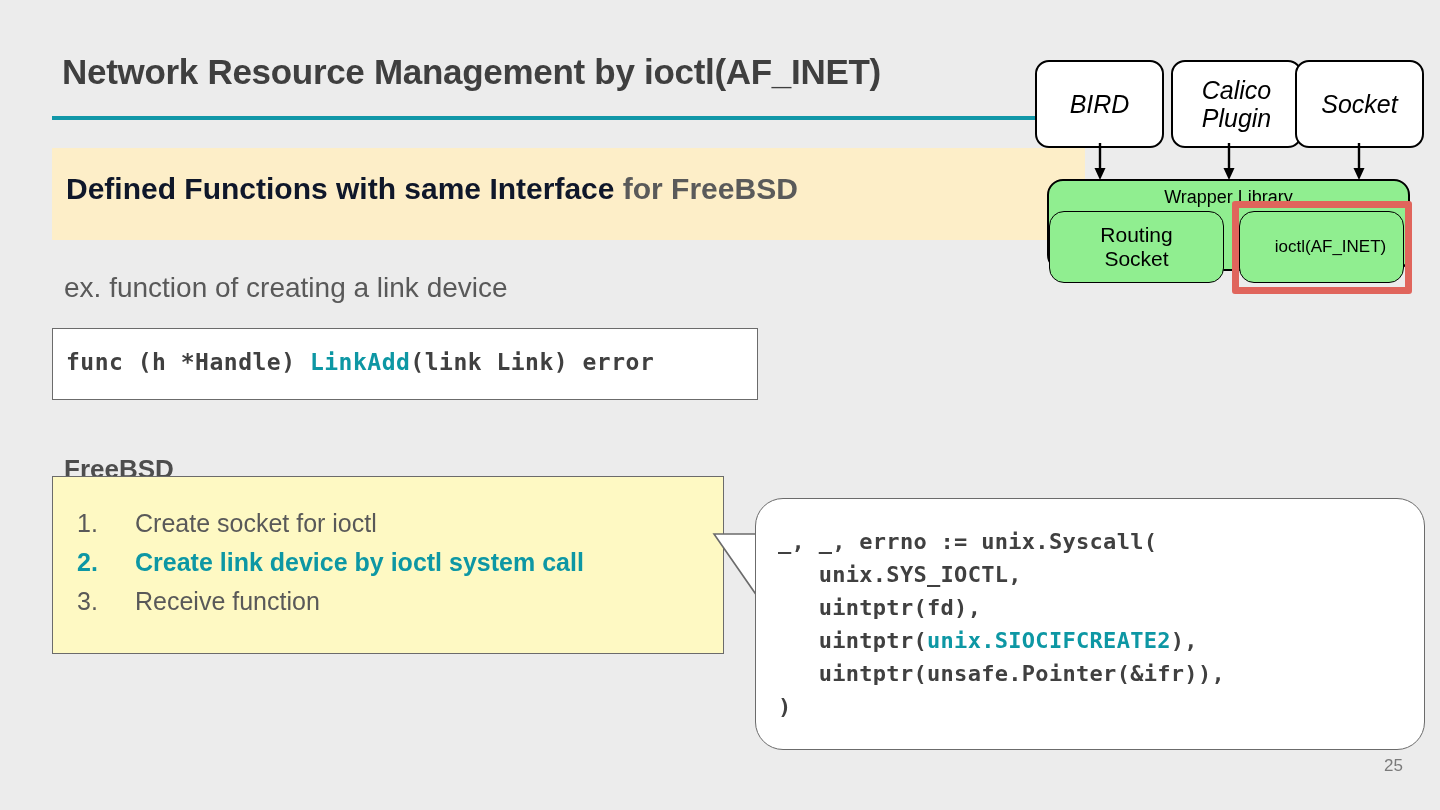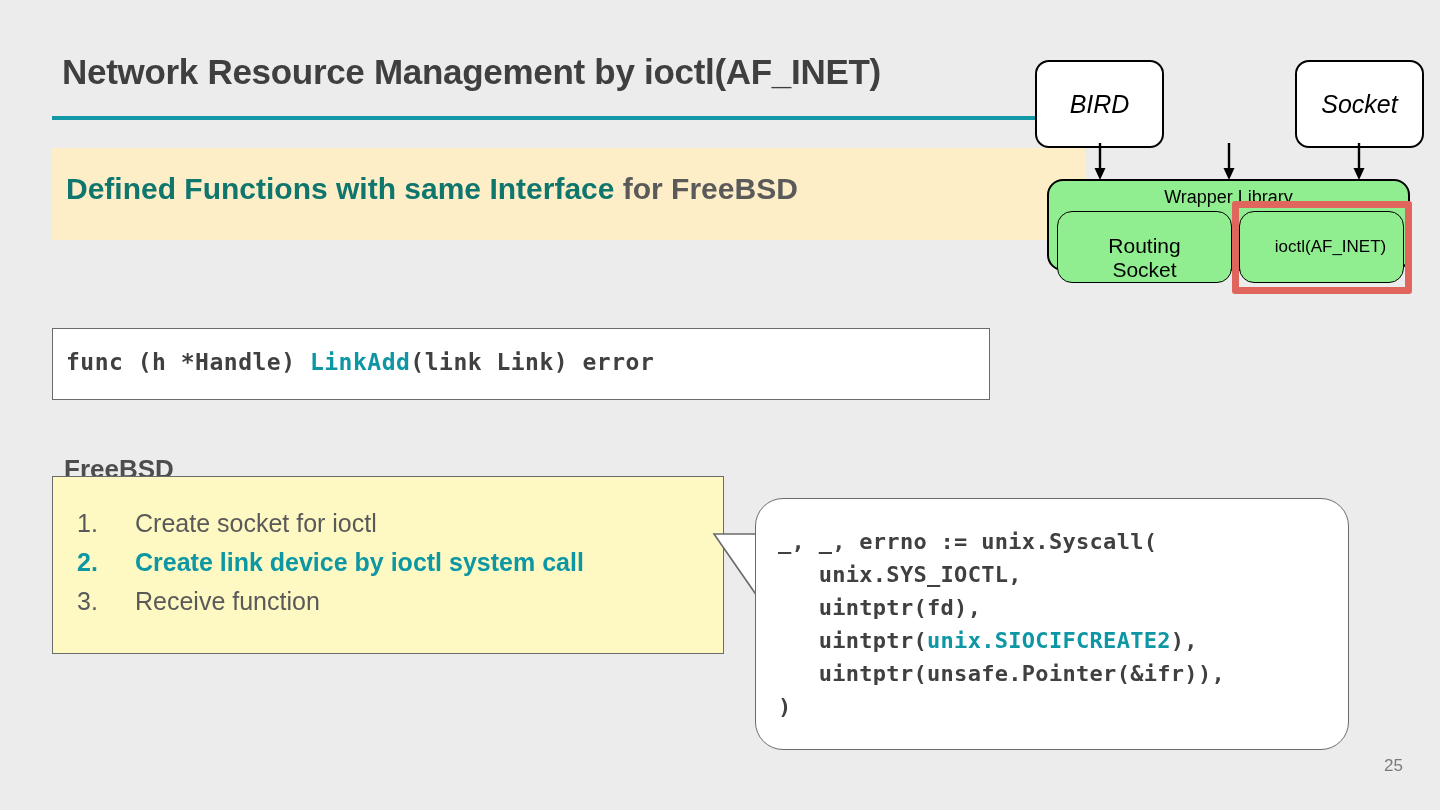--- a/index.html
+++ b/index.html
@@ -52,39 +52,39 @@
     background: #fdeec8;
   }
   #banner-text {
     position: absolute;
     left: 14px;
     top: 24px;
     font-size: 30px;
     font-weight: bold;
     white-space: nowrap;
   }
-  .teal-strong { color: #0f766e; }
+  .teal-strong { color: #0f172a; }
   .gray-strong { color: #5a5a5a; }
 
   
   #ex-line {
     position: absolute;
     left: 64px;
     top: 272px;
     font-size: 28px;
     color: #595959;
     white-space: nowrap;
   }
 
   
   #sig-box {
     position: absolute;
     left: 52px;
     top: 328px;
-    width: 938px;
+    width: 706px;
     height: 72px;
     background: #ffffff;
     border: 1.5px solid #6b6b6b;
     box-sizing: border-box;
   }
   #sig-code {
     position: absolute;
     left: 13px;
     top: 20px;
     font-family: "DejaVu Sans Mono", monospace;
@@ -136,21 +136,21 @@
   }
   #step-0 { top: 32px; }
   #step-1 { top: 71px; }
   #step-2 { top: 110px; }
 
   
   #callout {
     position: absolute;
     left: 755px;
     top: 498px;
-    width: 594px;
+    width: 670px;
     height: 252px;
     background: #ffffff;
     border: 1.5px solid #6b6b6b;
     border-radius: 28px;
     box-sizing: border-box;
   }
   #callout-tail {
     position: absolute;
     left: 706px;
     top: 520px;
@@ -236,26 +236,25 @@
     border-radius: 15px;
     box-sizing: border-box;
     display: flex;
     align-items: center;
     justify-content: center;
     text-align: center;
     color: #000000;
     line-height: 24px;
   }
   #sub-routing {
-    left: 8px;
+    left: 0;
     top: 30px;
     width: 175px;
     height: 72px;
     font-size: 21px;
-    align-items: flex-end;
   }
   #sub-ioctl {
     left: 190px;
     top: 30px;
     width: 165px;
     height: 72px;
     font-size: 17px;
     padding-left: 18px;
   }
   #ioctl-highlight {
@@ -286,20 +285,21 @@
 
   <div id="slide-title">Network Resource Management by ioctl(AF_INET)</div>
   <div id="title-rule"></div>
 
   <div id="banner">
     <div id="banner-text">
       <span class="teal-strong">Defined Functions with same Interface</span><span class="gray-strong"> for FreeBSD</span>
     </div>
   </div>
 
+  <div id="ex-line">ex. function of creating a link device</div>
 
   <div id="sig-box">
     <div id="sig-code"><span>func (h *Handle) </span><span class="hl">LinkAdd</span><span>(link Link) error</span></div>
   </div>
 
   <div id="freebsd-label">FreeBSD</div>
 
   <div id="steps-box">
     <div class="step-row" id="step-0">
       <span class="num">1.</span><span>Create socket for ioctl</span>
@@ -323,20 +323,24 @@
 <span>   uintptr(fd),</span>
 <span>   uintptr(</span><span class="hl">unix.SIOCIFCREATE2</span><span>),</span>
 <span>   uintptr(unsafe.Pointer(&amp;ifr)),</span>
 <span>)</span></div>
   </div>
 
   <div id="diagram">
 
     <div class="dia-box" id="dia-bird">
       <span>BIRD</span>
+    </div>
+    <div class="dia-box" id="dia-calico">
+      <span style="white-space:pre-line">Calico
+Plugin</span>
     </div>
     <div class="dia-box" id="dia-felix">
       <span>Socket</span>
     </div>
 
     <svg class="dia-arrow" id="arrow-0" viewBox="0 0 14 38">
       <line x1="7" y1="0" x2="7" y2="26" stroke="#000" stroke-width="2.4"></line>
       <polygon points="1.5,25 12.5,25 7,37" fill="#000"></polygon>
     </svg>
     <svg class="dia-arrow" id="arrow-1" viewBox="0 0 14 38">

